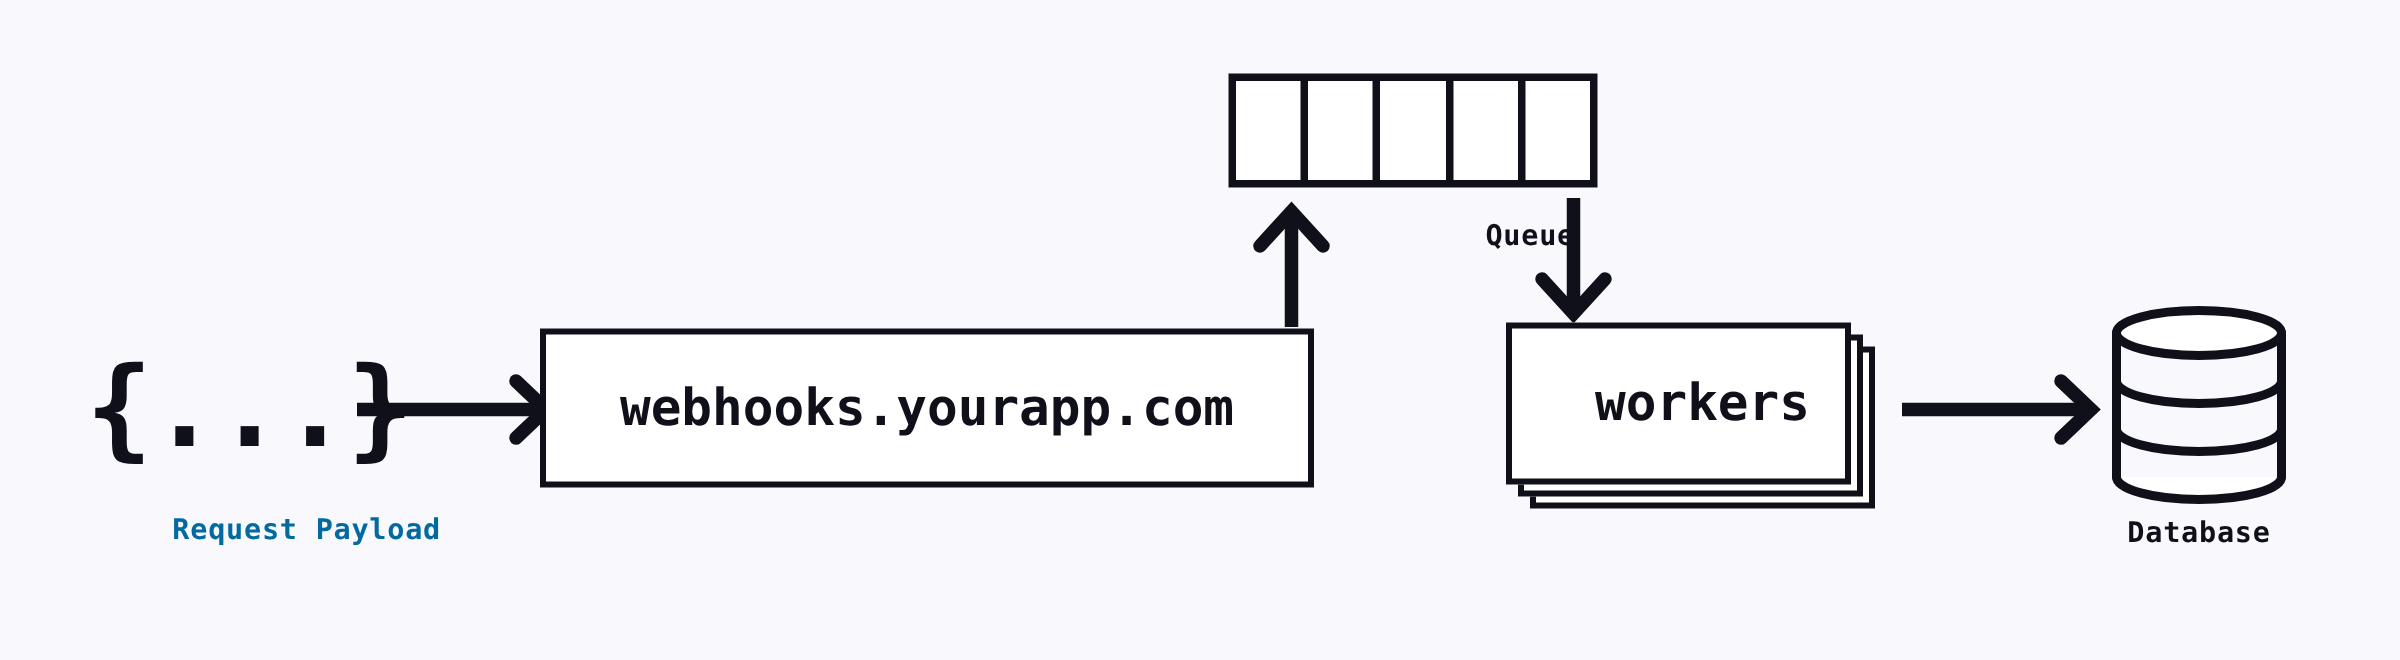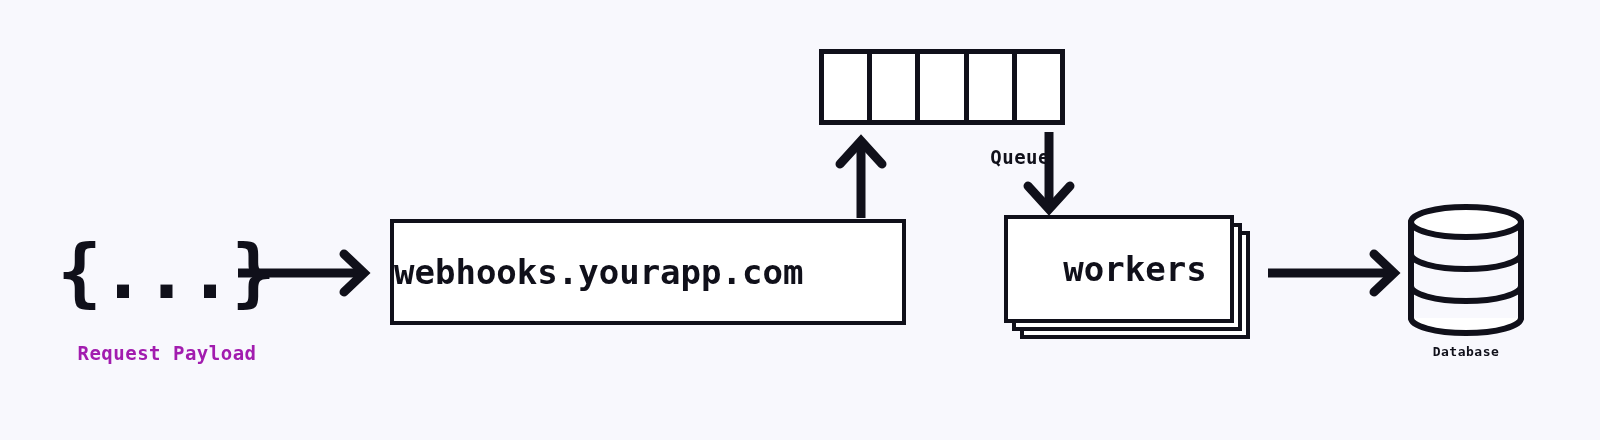--- a/index.html
+++ b/index.html
@@ -34,37 +34,38 @@
     font-size: 74px;
     font-weight: bold;
     color: #10101a;
     letter-spacing: -1px;
     line-height: 1;
   }
   #payload-label {
     left: 40px;
     top: 342px;
     width: 254px;
-    text-align: center;
+    text-align: right;
     font-size: 19px;
     font-weight: bold;
-    color: #a21caf;
+    color: #0369a1;
     letter-spacing: 0.5px;
   }
   
   #webhooks-box {
-    left: 390px;
+    left: 360px;
     top: 219px;
     width: 516px;
     height: 106px;
     box-sizing: border-box;
     background: #ffffff;
     border: 4px solid #10101a;
     display: flex;
     align-items: center;
+    justify-content: center;
   }
   #webhooks-label {
     font-size: 34px;
     font-weight: bold;
     color: #10101a;
     letter-spacing: 0px;
   }
   
   #queue-box {
     left: 819px;
@@ -129,21 +130,21 @@
     left: 1408px;
     top: 204px;
     width: 116px;
     height: 132px;
   }
   #database-label {
     left: 1356px;
     top: 344px;
     width: 220px;
     text-align: center;
-    font-size: 13px;
+    font-size: 19px;
     font-weight: bold;
     color: #10101a;
     letter-spacing: 0.5px;
   }
   
   .arrow-svg {
     position: absolute;
     overflow: visible;
   }
   #arrow-payload-webhooks { left: 232px; top: 250px; width: 140px; height: 46px; }

